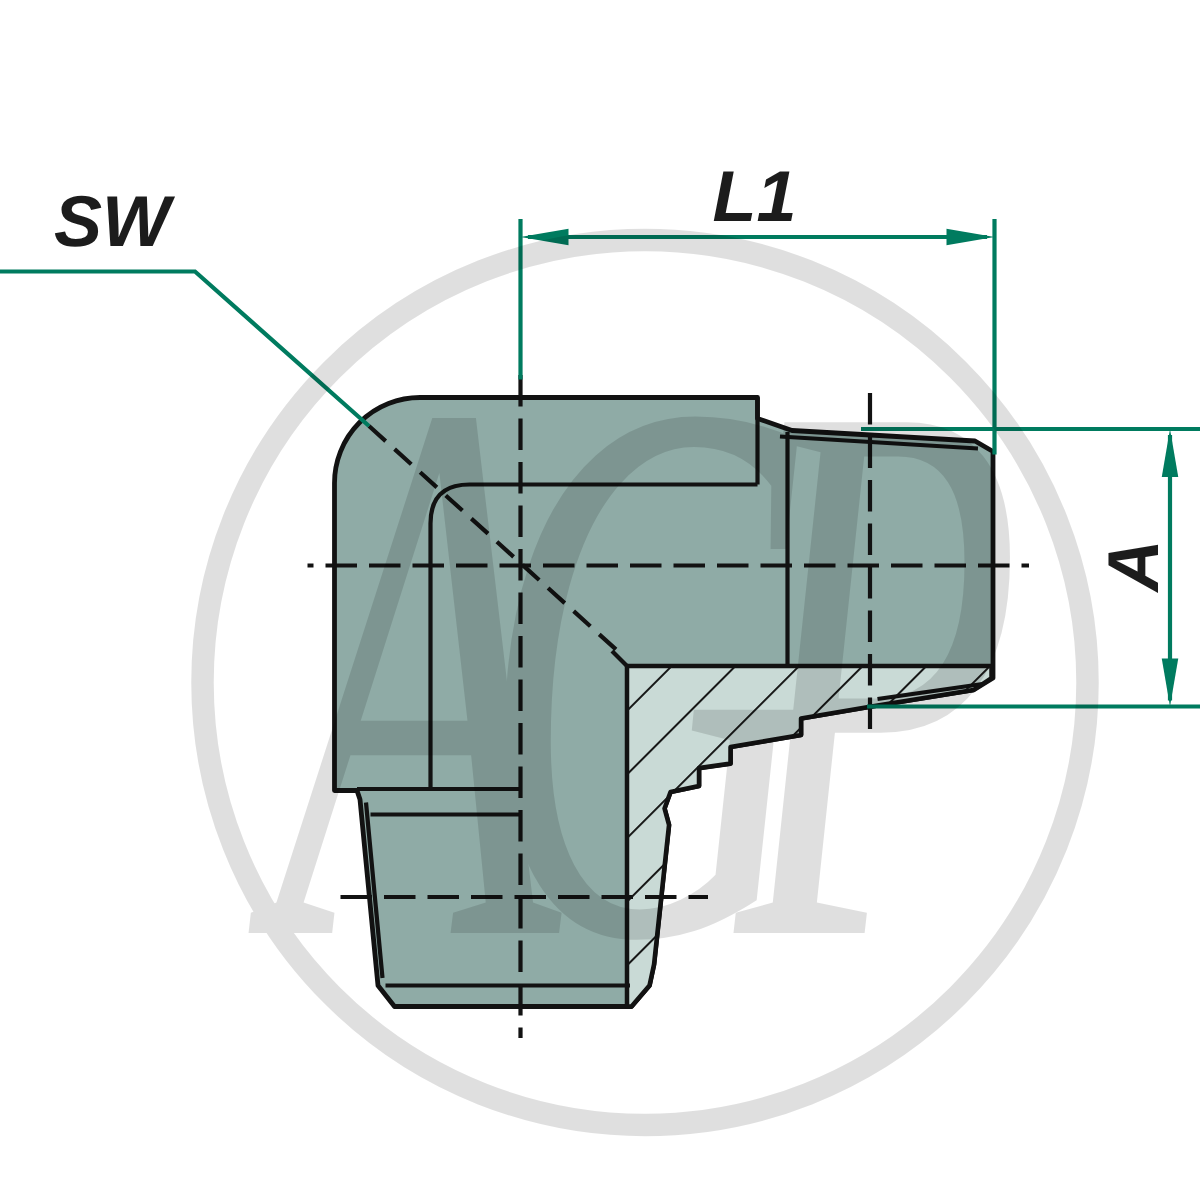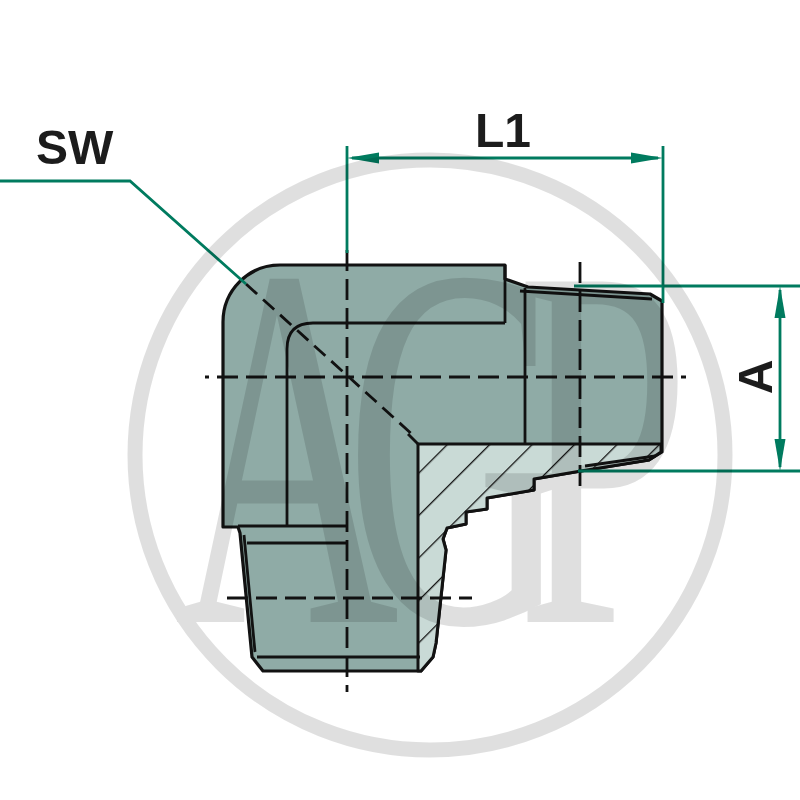--- a/index.html
+++ b/index.html
@@ -3,21 +3,21 @@
 <meta charset="utf-8">
 <style>
   :root{
     --dim:#007B5F;
     --body:#8FABA6;
     --section:#C9DAD6;
     --ink:#121212;
     --label:#1C1C1C;
   }
   html,body{margin:0;padding:0;background:#ffffff;}
-  .stage{width:800px;height:800px;position:relative;background:#fff;overflow:hidden;}
+  .stage{width:800px;height:800px;position:relative;background:#fff;overflow:hidden;font-style:italic;}
   svg{display:block;}
   .outline{fill:var(--body);stroke:var(--ink);stroke-width:3.2;stroke-linejoin:round;}
   .section{fill:var(--section);stroke:var(--ink);stroke-width:3;stroke-linejoin:round;}
   .iline{fill:none;stroke:var(--ink);stroke-width:2.8;stroke-linecap:butt;}
   .cl{fill:none;stroke:var(--ink);stroke-width:2.8;stroke-dasharray:21 8;}
   .cl-dot{stroke-dashoffset:17;}
   .diag{stroke-dasharray:15 8;}
   .dim{fill:none;stroke:var(--dim);stroke-width:2.8;}
   .dimf{fill:var(--dim);stroke:none;}
   .hatchline{stroke:var(--ink);stroke-width:2.6;}

